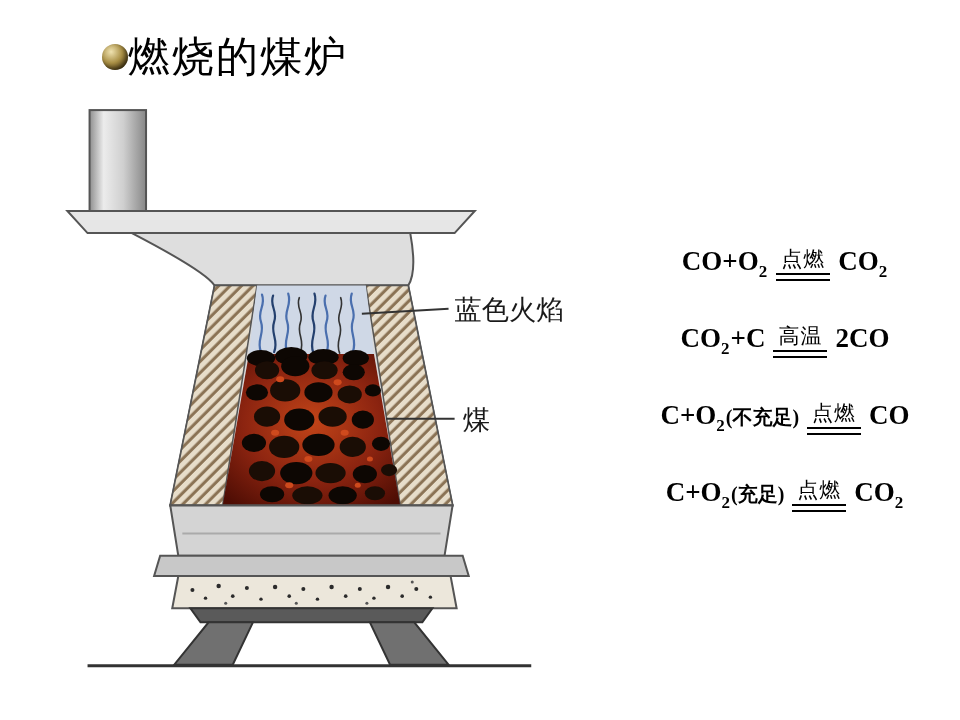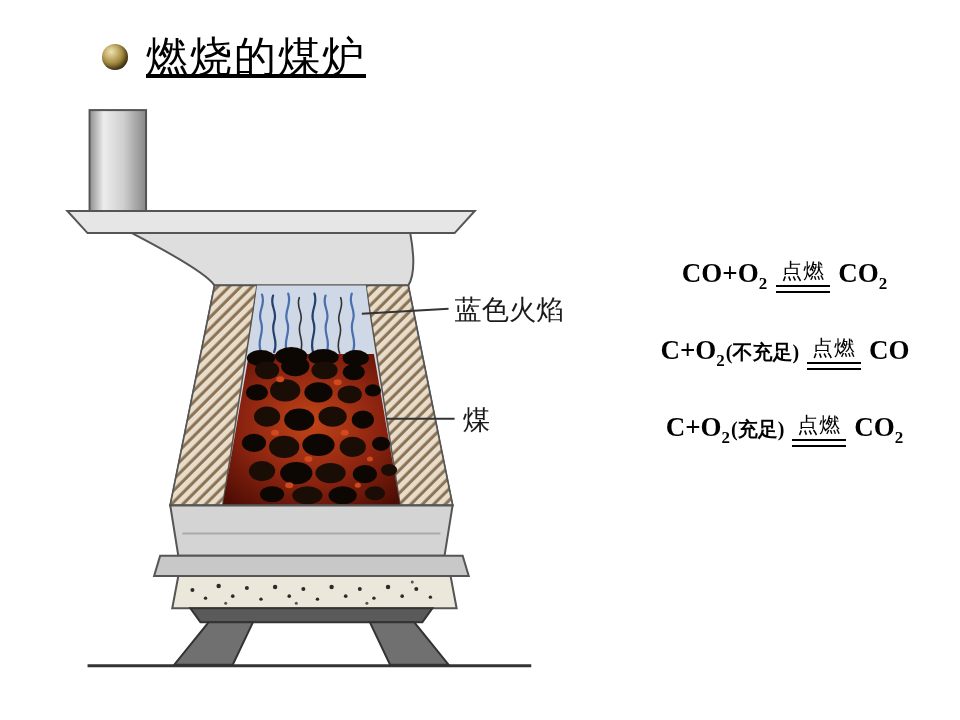--- a/index.html
+++ b/index.html
@@ -11,21 +11,21 @@
   body{
     width:960px;height:720px;background:#ffffff;
     font-family:"Liberation Serif","DejaVu Serif",serif;
     position:relative;overflow:hidden;
   }
   .slide{position:relative;width:960px;height:720px;background:#fff;}
 
   
   .title-row{
     position:absolute;left:102px;top:36px;
-    display:flex;align-items:center;gap:18px;text-decoration:underline;
+    display:flex;align-items:center;
   }
   .bullet{
     width:26px;height:26px;border-radius:50%;
     background:radial-gradient(circle at 35% 30%, #efe2b0 0%, #a98f45 45%, #5d4a1c 75%, #2e230a 100%);
     box-shadow:inset -2px -2px 4px rgba(0,0,0,.4);
     flex:0 0 auto;
   }
   .title-text{
     font-size:42px;color:#000;letter-spacing:2px;line-height:1;
   }
@@ -36,21 +36,21 @@
   .flame{stroke:var(--flame-blue);stroke-width:2.2;fill:none;stroke-linecap:round;}
   .flame.dark{stroke:#24406e;}
   .flame.soot{stroke:#333;stroke-width:1.6;}
   .svg-label{
     font-family:"Liberation Serif","DejaVu Serif",serif;
     font-size:27px;fill:#1a1a1a;
   }
 
   
   .equations{
-    position:absolute;left:615px;top:258px;width:340px;
+    position:absolute;left:615px;top:246px;width:340px;
     display:flex;flex-direction:column;align-items:center;gap:42px;
   }
   .eq-row{
     white-space:nowrap;color:#000;line-height:1.15;
     font-family:"Liberation Serif","DejaVu Serif",serif;
   }
   .seg-t{font-size:27px;font-weight:bold;}
   .seg-s{font-size:17px;font-weight:bold;position:relative;top:7px;margin-right:1px;}
   .seg-small{font-size:20px;font-weight:bold;}
   .seg-r{
@@ -199,17 +199,18 @@
 
       <line x1="300" y1="212" x2="386" y2="207" stroke="#333" stroke-width="2"></line>
       <text class="svg-label" x="392" y="217">蓝色火焰</text>
       <line x1="324" y1="316" x2="392" y2="316" stroke="#333" stroke-width="2"></line>
       <text class="svg-label" x="400" y="326">煤</text>
     </svg>
   </div>
 
   <div class="equations">
       <div class="eq-row"><span class="seg-t">CO+O</span><span class="seg-s">2</span><span class="seg-r"><span class="cond">点燃</span><span class="bar"></span></span><span class="seg-t">CO</span><span class="seg-s">2</span></div>
+      <div class="eq-row"><span class="seg-t">CO</span><span class="seg-s">2</span><span class="seg-t">+C</span><span class="seg-r"><span class="cond">高温</span><span class="bar"></span></span><span class="seg-t">2CO</span></div>
       <div class="eq-row"><span class="seg-t">C+O</span><span class="seg-s">2</span><span class="seg-small">(不充足)</span><span class="seg-r"><span class="cond">点燃</span><span class="bar"></span></span><span class="seg-t">CO</span></div>
       <div class="eq-row"><span class="seg-t">C+O</span><span class="seg-s">2</span><span class="seg-small">(充足)</span><span class="seg-r"><span class="cond">点燃</span><span class="bar"></span></span><span class="seg-t">CO</span><span class="seg-s">2</span></div>
     </div>
 
 </div>
 
 </body></html>

